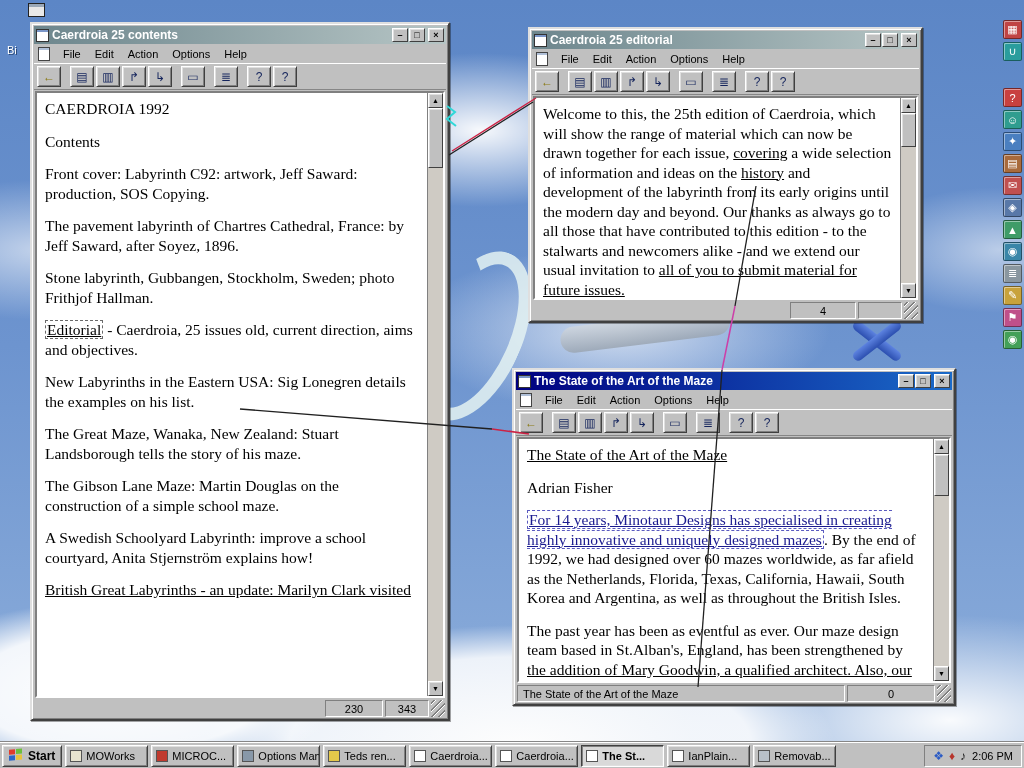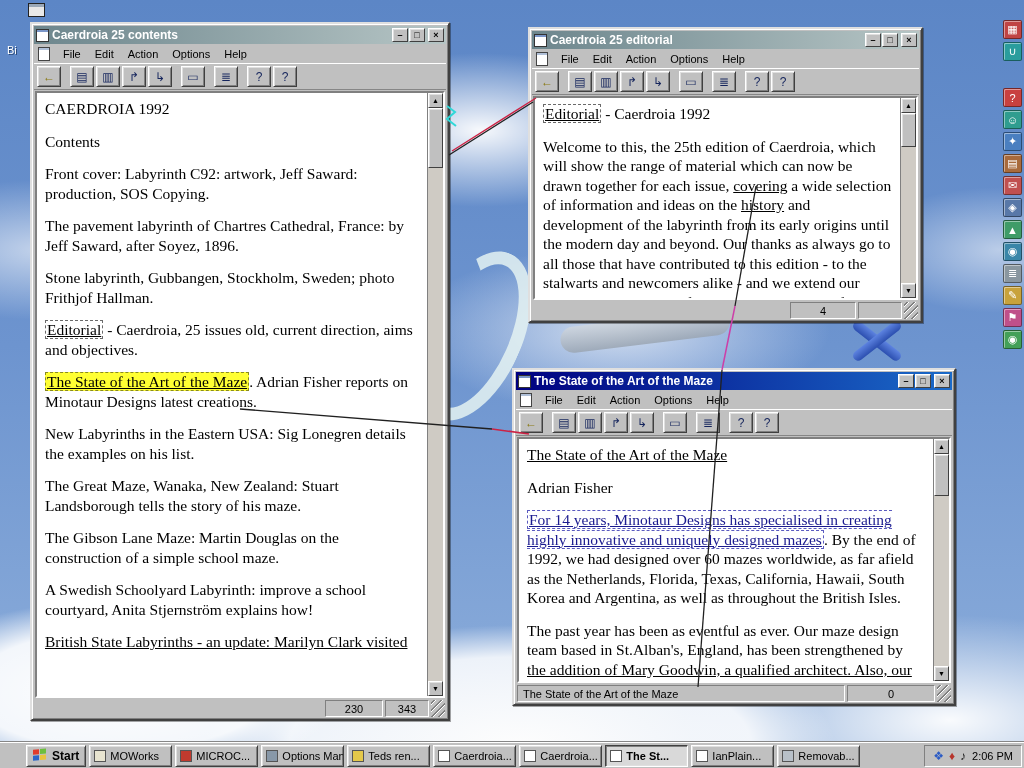--- a/index.html
+++ b/index.html
@@ -107,21 +107,21 @@
     display:flex; align-items:center; justify-content:center;
     border:1px solid rgba(0,0,0,.4); box-shadow:inset 1px 1px 0 rgba(255,255,255,.45); }
   .dock .dock-item:nth-child(2) { margin-bottom:24px; }
   
   .taskbar { position:absolute; left:0; right:0; bottom:0; height:26px; background:#c0c0c0;
     border-top:1px solid #ffffff; box-shadow:0 -1px 0 #868686; z-index:100;
     display:flex; align-items:center; gap:3px; padding:0 2px; }
   .start { height:22px; flex:none; display:flex; align-items:center; gap:4px; padding:0 6px;
     background:#c0c0c0; border:1px solid; border-color:#ffffff #404040 #404040 #ffffff;
     box-shadow:inset 1px 1px 0 #dfdfdf, inset -1px -1px 0 #808080;
-    font-weight:bold; font-size:12px; font-family:"Liberation Sans",sans-serif;margin-left:24px; }
+    font-weight:bold; font-size:12px; font-family:"Liberation Sans",sans-serif; }
   .flag { width:15px; height:13px; display:grid; grid-template-columns:6px 6px; grid-template-rows:5px 5px;
     gap:1px; transform:skewY(-6deg); }
   .flag i:nth-child(1){background:#e03c2c;} .flag i:nth-child(2){background:#6cbf3c;}
   .flag i:nth-child(3){background:#2c66c8;} .flag i:nth-child(4){background:#e8c43c;}
   .taskbtn { width:83px; height:22px; flex:none; display:flex; align-items:center; gap:4px; padding:0 4px;
     background:#c0c0c0; border:1px solid; border-color:#ffffff #404040 #404040 #ffffff;
     box-shadow:inset 1px 1px 0 #dfdfdf, inset -1px -1px 0 #808080;
     font-size:11px; white-space:nowrap; overflow:hidden; }
   .taskbtn.active { border-color:#404040 #ffffff #ffffff #404040;
     box-shadow:inset 1px 1px 0 #808080, inset -1px -1px 0 #dfdfdf; background:#d9d9d9; font-weight:bold; }
@@ -190,26 +190,25 @@
       <div class="tool-btn">?</div>
     </div>
   <div class="doc-row">
     <div class="doc">
         <div class="para"><span class="plain">CAERDROIA 1992</span></div>
         <div class="para"><span class="plain">Contents</span></div>
         <div class="para"><span class="plain">Front cover: Labyrinth C92: artwork, Jeff Saward: production, SOS Copying.</span></div>
         <div class="para"><span class="plain">The pavement labyrinth of Chartres Cathedral, France: by Jeff Saward, after Soyez, 1896.</span></div>
         <div class="para"><span class="plain">Stone labyrinth, Gubbangen, Stockholm, Sweden; photo Frithjof Hallman.</span></div>
         <div class="para"><span class="boxlink">Editorial</span><span class="plain"> - Caerdroia, 25 issues old, current direction, aims and objectives.</span></div>
-        <div class="para"><span class="hllink">The State of the Art of the Maze</span><span class="plain">. Adrian Fisher reports on Minotaur Designs latest creations.</span></div>
         <div class="para"><span class="plain">New Labyrinths in the Eastern USA: Sig Lonegren details the examples on his list.</span></div>
         <div class="para"><span class="plain">The Great Maze, Wanaka, New Zealand: Stuart Landsborough tells the story of his maze.</span></div>
         <div class="para"><span class="plain">The Gibson Lane Maze: Martin Douglas on the construction of a simple school maze.</span></div>
         <div class="para"><span class="plain">A Swedish Schoolyard Labyrinth: improve a school courtyard, Anita Stjernström explains how!</span></div>
-        <div class="para"><span class="ulink">British State Labyrinths - an update: Marilyn Clark visited</span></div>
+        <div class="para"><span class="ulink">British Great Labyrinths - an update: Marilyn Clark visited</span></div>
       </div>
     <div class="vscroll">
       <div class="sb-btn">
           <span>▲</span>
         </div>
       <div class="sb-track">
           <div class="sb-thumb"></div>
         </div>
       <div class="sb-btn">
           <span>▼</span>
@@ -250,21 +249,20 @@
       <div class="tool-btn">▥</div>
       <div class="tool-btn">↱</div>
       <div class="tool-btn">↳</div>
       <div class="tool-btn">▭</div>
       <div class="tool-btn">≣</div>
       <div class="tool-btn">?</div>
       <div class="tool-btn">?</div>
     </div>
   <div class="doc-row">
     <div class="doc">
-        <div class="para"><span class="boxlink">Editorial</span><span class="plain"> - Caerdroia 1992</span></div>
         <div class="para"><span class="plain">Welcome to this, the 25th edition of Caerdroia, which will show the range of material which can now be drawn together for each issue, </span><span class="ulink">covering</span><span class="plain"> a wide selection of information and ideas on the </span><span class="ulink">history</span><span class="plain"> and development of the labyrinth from its early origins until the modern day and beyond. Our thanks as always go to all those that have contributed to this edition - to the stalwarts and newcomers alike - and we extend our usual invitation to </span><span class="ulink">all of you to submit material for future issues.</span></div>
       </div>
     <div class="vscroll">
       <div class="sb-btn">
           <span>▲</span>
         </div>
       <div class="sb-track">
           <div class="sb-thumb"></div>
         </div>
       <div class="sb-btn">

